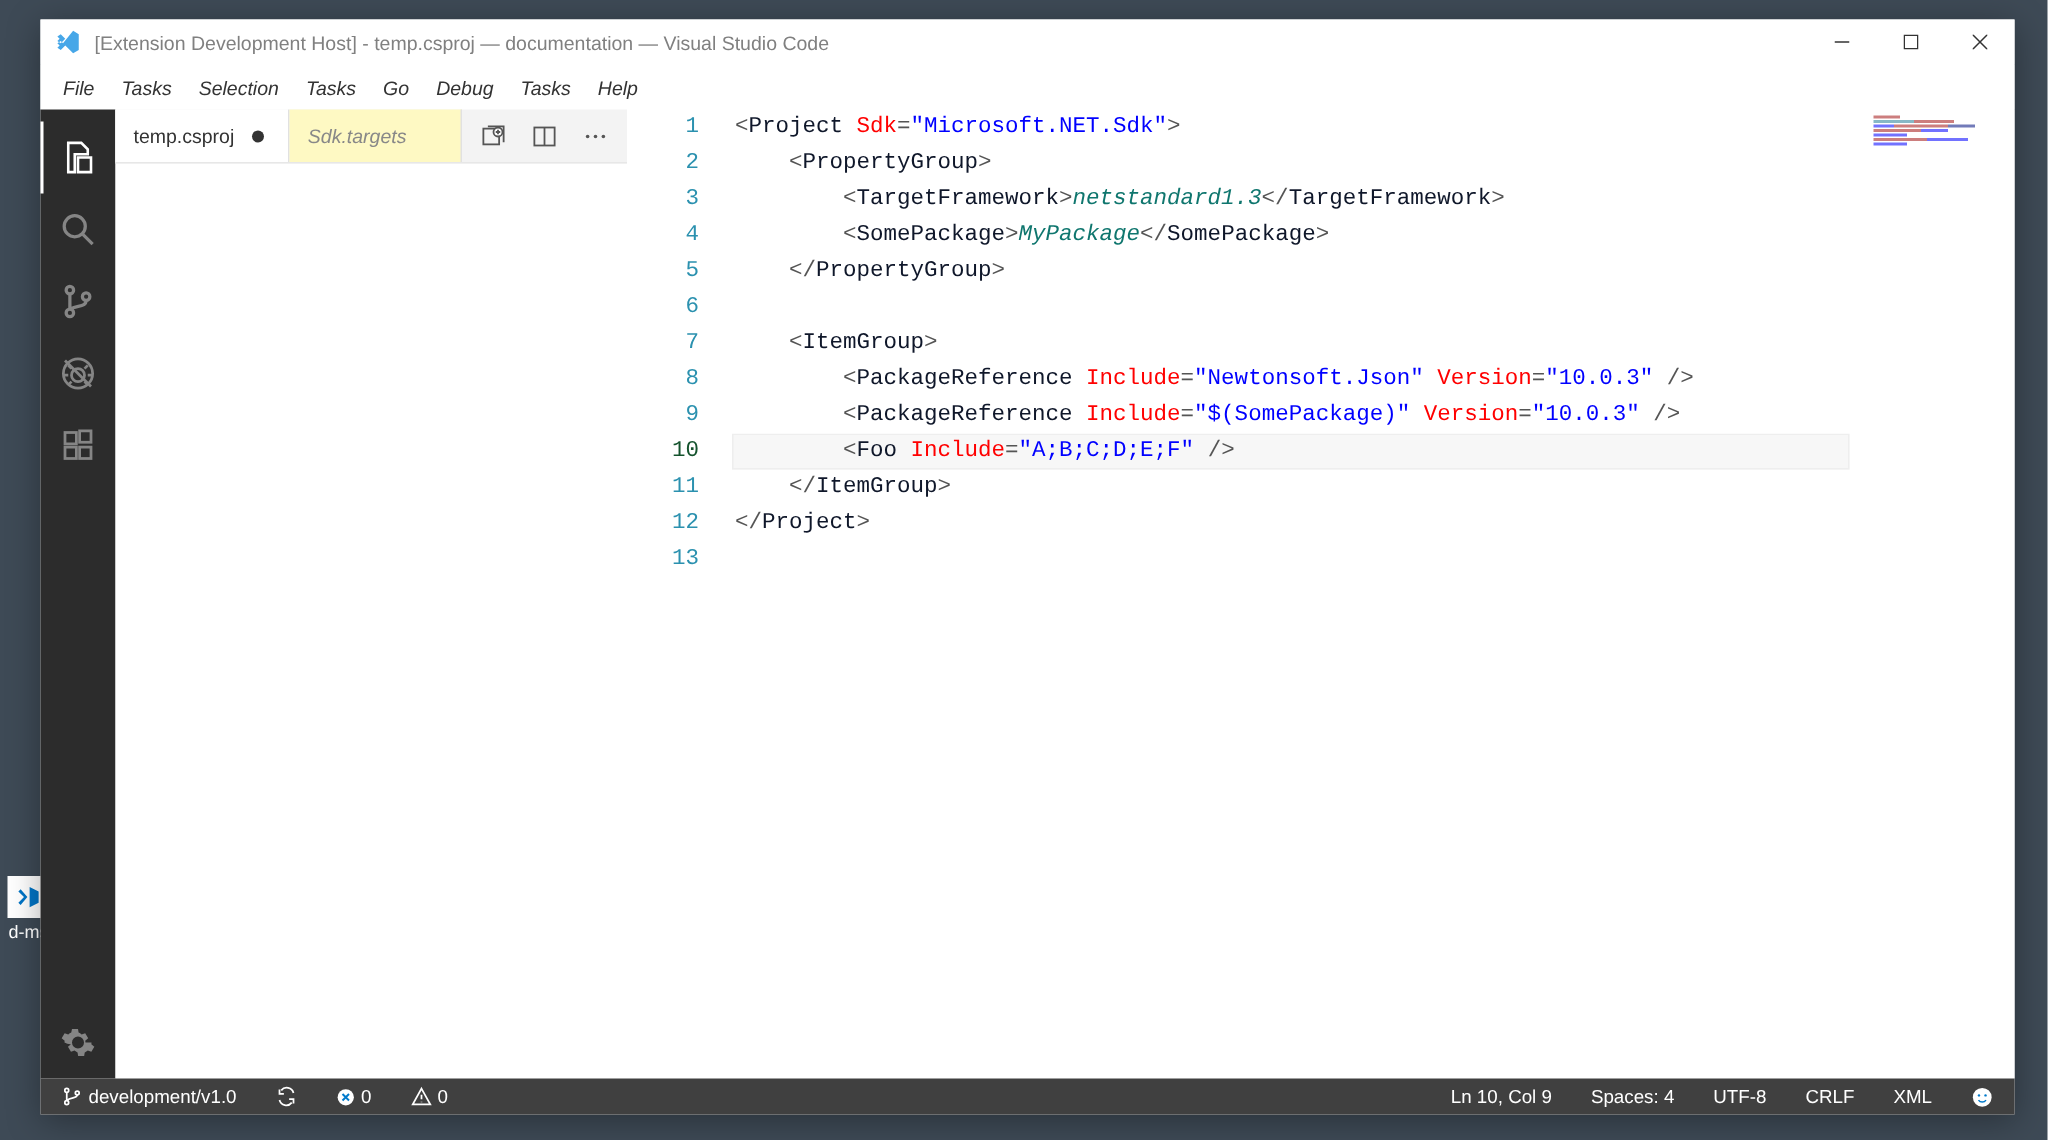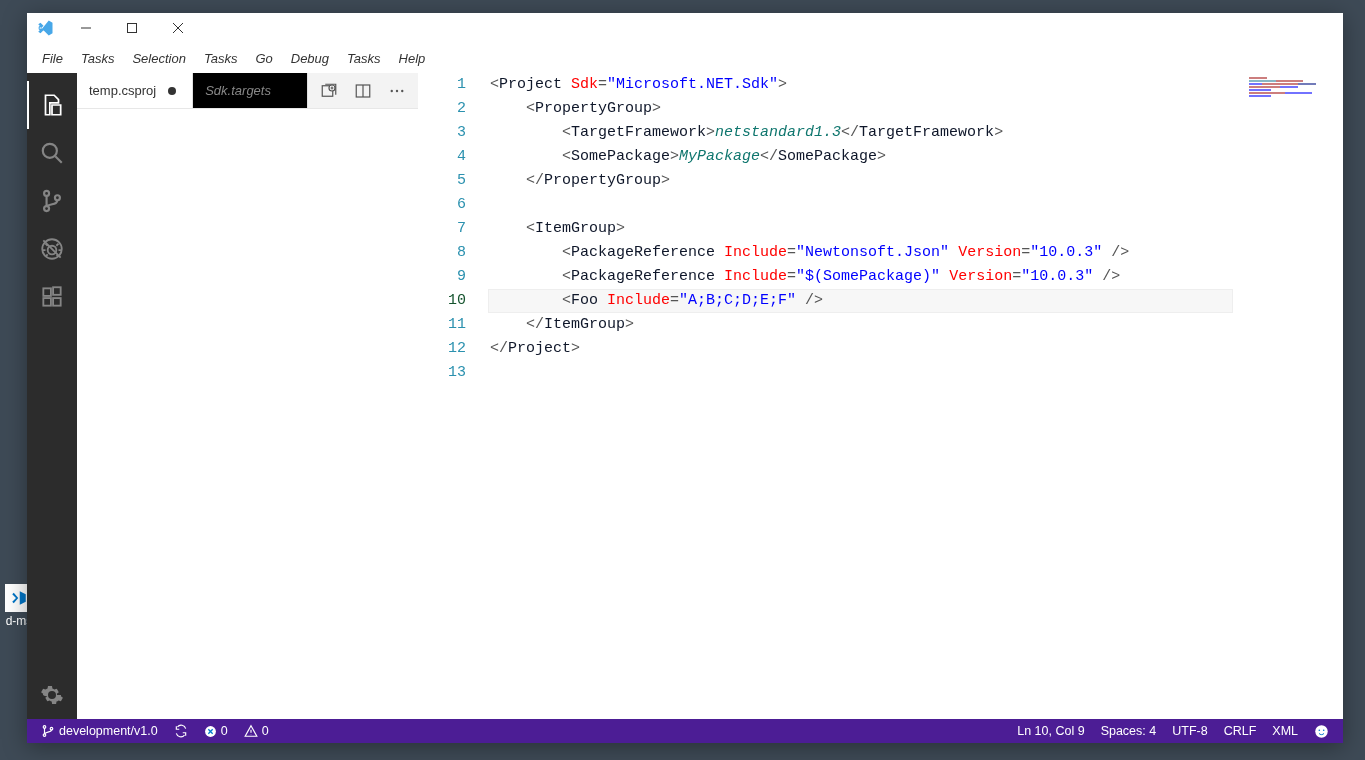--- a/index.html
+++ b/index.html
@@ -100,21 +100,21 @@
   align-items: stretch;
   border-bottom: 1px solid #e7e7e7;
 }
 .tab {
   display: flex;
   align-items: center;
   padding: 0 12px;
   gap: 8px;
   font-size: 13px;
   color: #888;
-  background: #000000;
+  background: #fef9c3;
   border-right: 1px solid #e1e1e1;
   font-style: italic;
   cursor: pointer;
 }
 .tab.active {
   background: #fff;
   color: #333;
   font-style: normal;
 }
 .tab .close {
@@ -182,27 +182,27 @@
 
 
 .p  { color: #555; }         
 .tg { color: #0f172a; }      
 .at { color: #ff0000; }      
 .st { color: #0000ff; }      
 .tx { color: #0f766e; font-style: italic; }      
 
 .statusbar {
   height: 24px;
-  background: #4c1d95;
+  background: #404040;
   color: #fff;
   display: flex;
   align-items: center;
   font-size: 12.5px;
   padding: 0 8px;
-  gap: 4px;
+  gap: 14px;
 }
 .statusbar .sb-item {
   display: flex; align-items: center; gap: 4px;
   padding: 0 6px; height: 100%;
   cursor: pointer;
 }
 .statusbar .sb-spacer { flex: 1; }
 
 .desktop-icon {
   position: absolute;
@@ -231,20 +231,21 @@
 </div>
 
 <div class="window">
 
   <div class="titlebar">
     <div class="logo">
       <svg width="18" height="18" viewBox="0 0 24 24">
           <path fill="#47a7e8" d="M17 2l5 3v14l-5 3-9-9 9-11zM3 7l3-2 4 4-4 4-3-2 2-2-2-2zM3 17l3 2 4-4-4-4-3 2 2 2-2 2z"></path>
         </svg>
     </div>
+    <div class="title">[Extension Development Host] - temp.csproj — documentation — Visual Studio Code</div>
     <div class="win-controls">
       <div class="win-btn">
         <svg width="10" height="10" viewBox="0 0 10 10">
             <path stroke="#333" d="M0 5h10"></path>
           </svg>
       </div>
       <div class="win-btn">
         <svg width="10" height="10" viewBox="0 0 10 10">
             <rect x="0.5" y="0.5" width="9" height="9" fill="none" stroke="#333"></rect>
           </svg>

